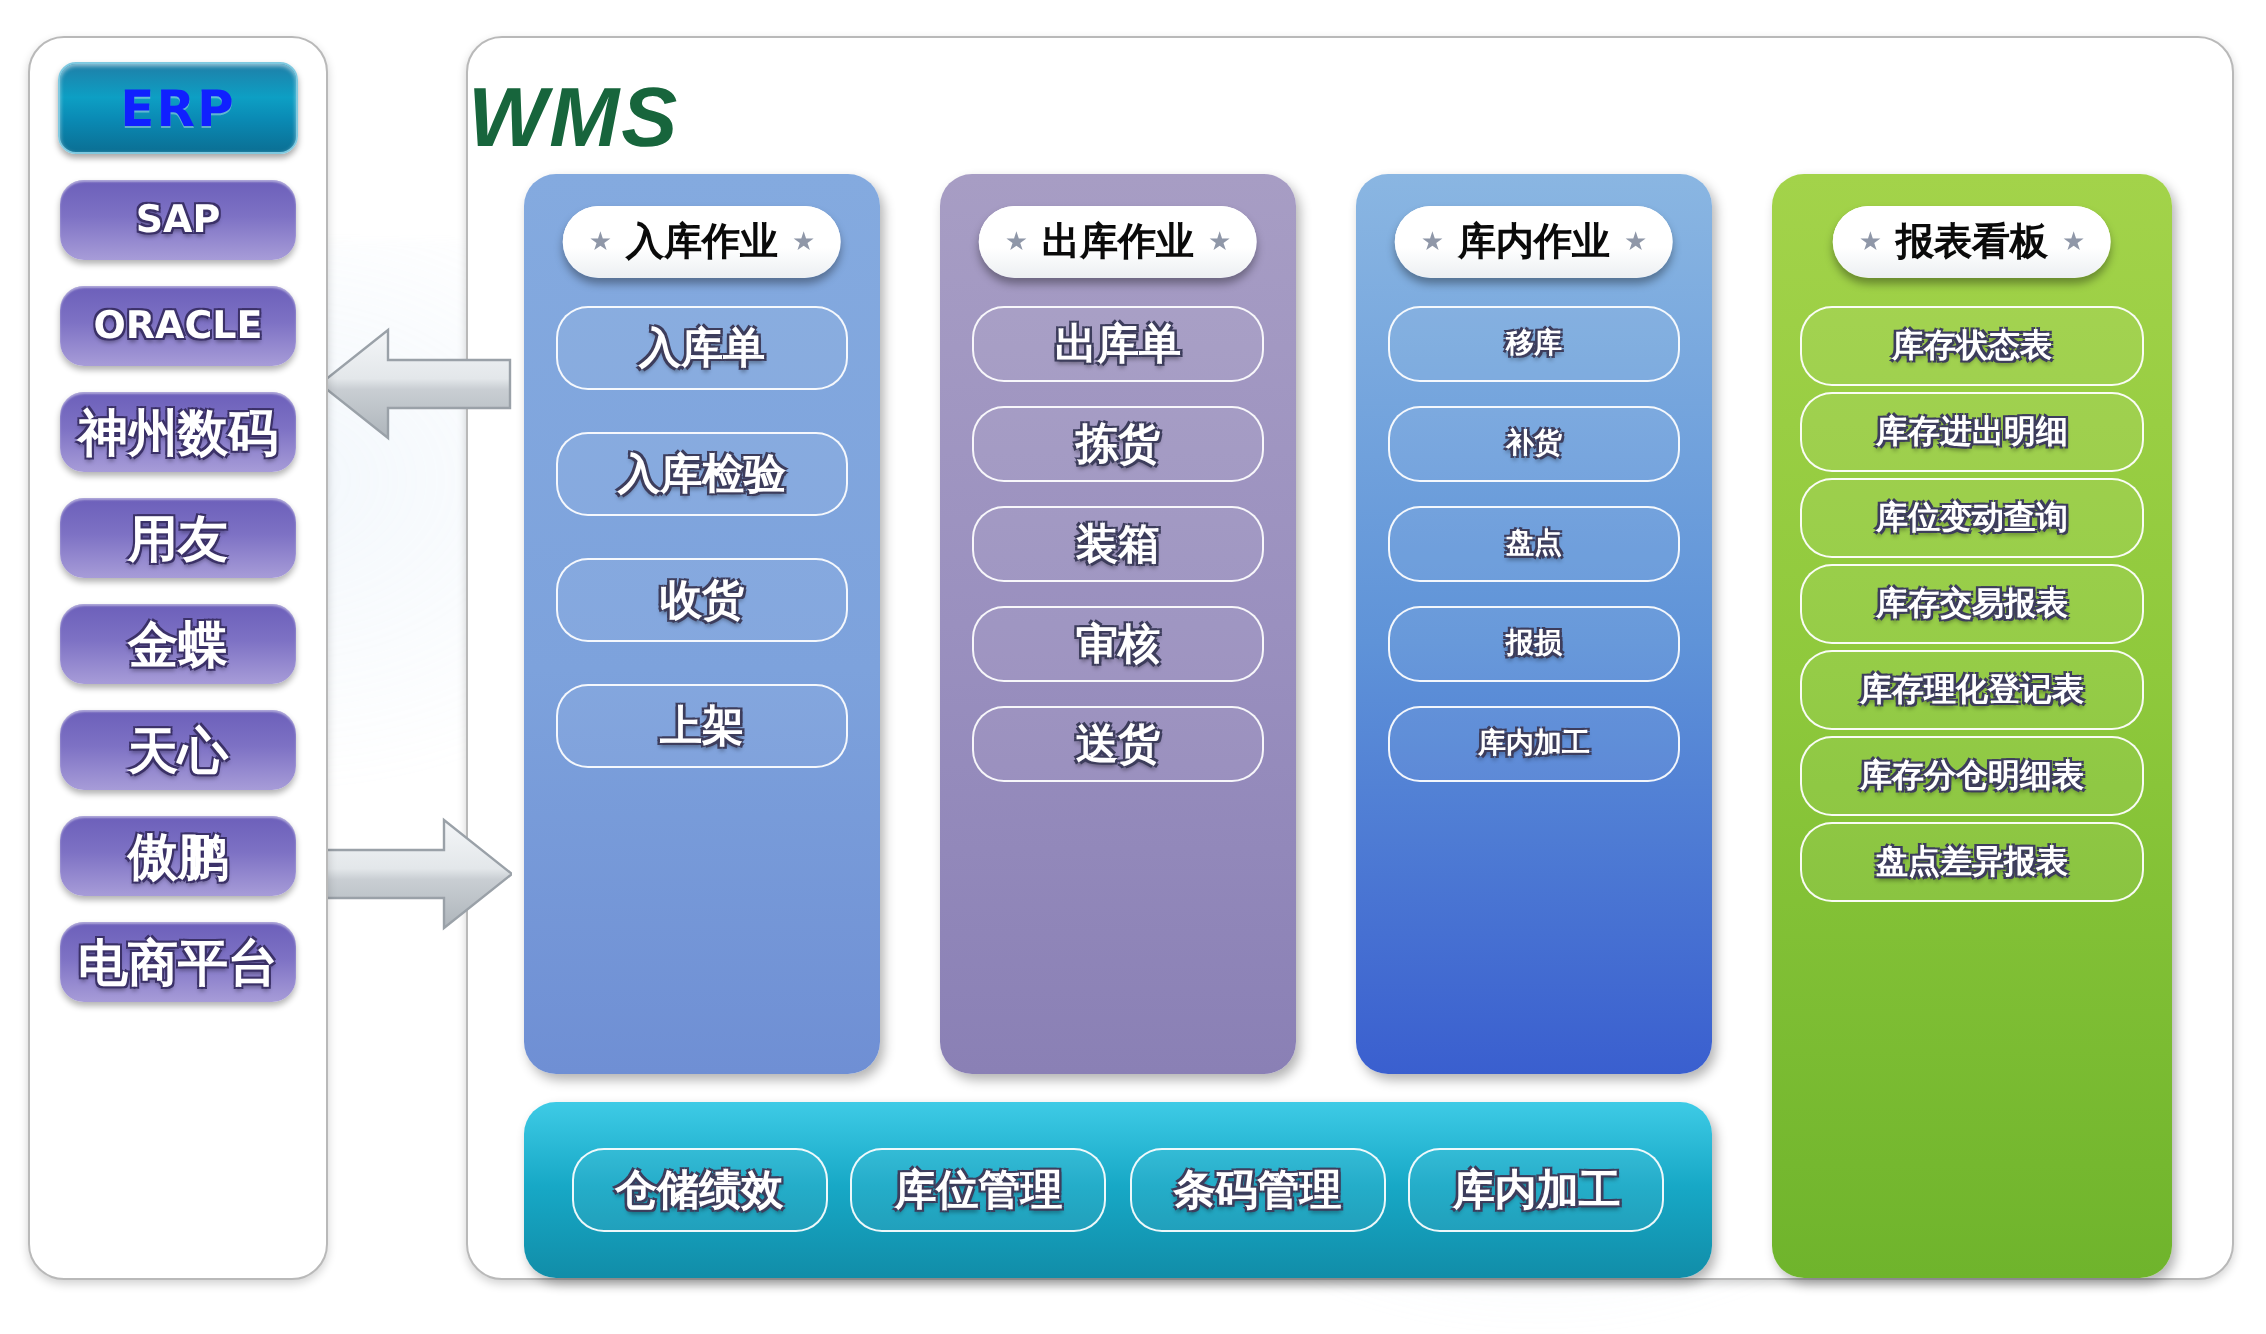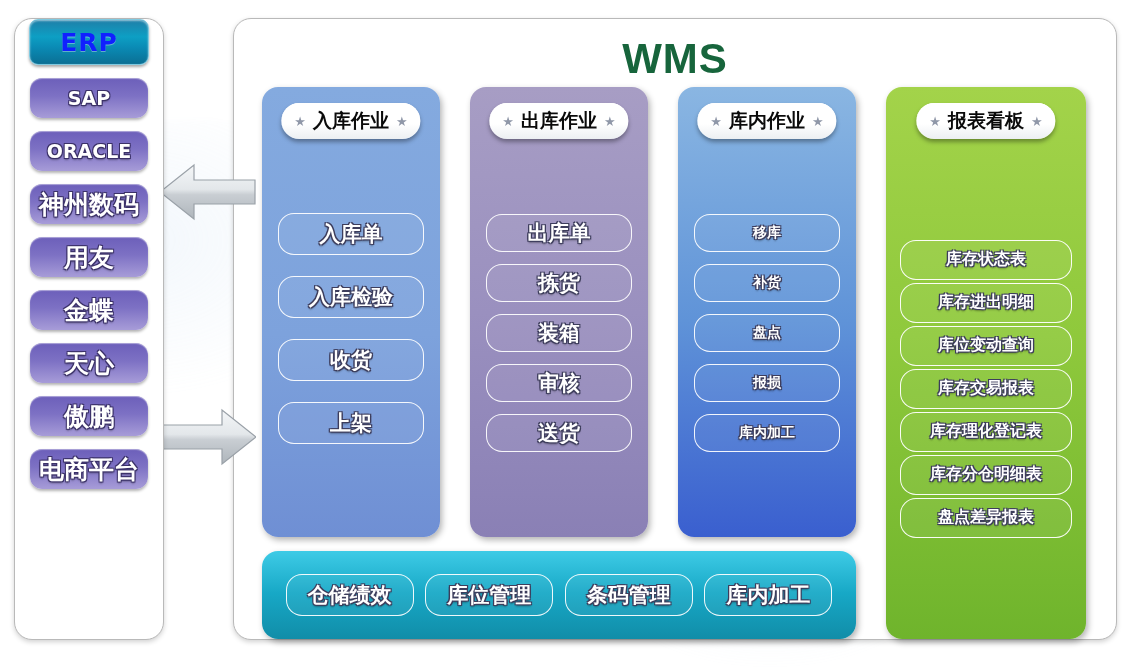--- a/index.html
+++ b/index.html
@@ -19,21 +19,21 @@
        background:radial-gradient(ellipse at 50% 50%, #c7dbf0 0%, rgba(199,219,240,0) 65%);}
   .wm3{left:620px;top:120px;width:260px;height:240px;
        background:radial-gradient(ellipse at 50% 50%, #cfe2f4 0%, rgba(207,226,244,0) 65%);}
 
   
   #sidebar{
     position:absolute;left:14px;top:18px;width:150px;height:622px;
     background:#ffffff;border:1px solid #b9b9b9;border-radius:18px;
     box-shadow:0 2px 5px rgba(0,0,0,.18);
     display:flex;flex-direction:column;align-items:center;
-    box-sizing:border-box;
+    padding-top:12px;box-sizing:border-box;
     z-index:5;
   }
   .erp-chip{
     width:118px;height:44px;margin-bottom:13px;
     border-radius:9px;
     background:linear-gradient(180deg,#1f7fa8 0%,#0d9fc4 38%,#0a8bb5 62%,#0b6f94 100%);
     border:1px solid #7fc9e0;
     box-shadow:0 2px 3px rgba(0,0,0,.35), inset 0 1px 2px rgba(255,255,255,.55);
     display:flex;align-items:center;justify-content:center;
     font-size:25px;font-weight:bold;color:#1020ff;letter-spacing:1px;
@@ -57,23 +57,24 @@
   #arrow-right{left:160px;top:408px;}
 
   
   #wms{
     position:absolute;left:233px;top:18px;width:884px;height:622px;
     background:#ffffff;border:1px solid #b9b9b9;border-radius:18px;
     box-shadow:0 2px 5px rgba(0,0,0,.18);
     box-sizing:border-box;z-index:3;
   }
   #wms-title{
-    position:absolute;left:0;right:0;top:16px;text-align:center;
+    position:absolute;left:0;right:0;top:16px;text-align:left;
     font-size:42px;font-weight:bold;color:#17653c;letter-spacing:1px;
     font-family:"Liberation Sans","DejaVu Sans",sans-serif;
+    font-style:italic;
   }
 
   
   .col{
     position:absolute;border-radius:16px;
     box-shadow:2px 3px 6px rgba(0,0,0,.30);
     box-sizing:border-box;
   }
   #col-inbound {left:28px; top:68px; width:178px;height:450px;
     background:linear-gradient(180deg,#84aadf 0%,#7da2dc 55%,#6f8fd4 100%);}
@@ -89,21 +90,21 @@
     height:36px;border-radius:18px;
     background:linear-gradient(180deg,#ffffff 0%,#ffffff 58%,#eceff2 100%);
     box-shadow:0 3px 4px rgba(0,0,0,.35), inset 0 1px 0 #fff;
     display:flex;align-items:center;justify-content:center;gap:7px;
     padding:0 13px;white-space:nowrap;
     font-size:19px;font-weight:bold;color:#0a0a0a;
   }
   .star{color:#8f97a8;font-size:13px;line-height:1;}
 
   .items{position:absolute;left:0;right:0;top:66px;bottom:12px;
-         display:flex;flex-direction:column;align-items:center;gap:0;justify-content:center;}
+         display:flex;flex-direction:column;align-items:center;gap:0;}
   .pill{
     border:1.5px solid rgba(255,255,255,.92);
     border-radius:16px;
     display:flex;align-items:center;justify-content:center;
     color:#ffffff;font-weight:bold;white-space:nowrap;
     text-shadow:-1.2px -1.2px 0 #3d3d5c, 1.2px -1.2px 0 #3d3d5c,
                 -1.2px 1.2px 0 #3d3d5c, 1.2px 1.2px 0 #3d3d5c,
                  0 2px 2px rgba(0,0,0,.4);
     background:rgba(255,255,255,.06);
   }

